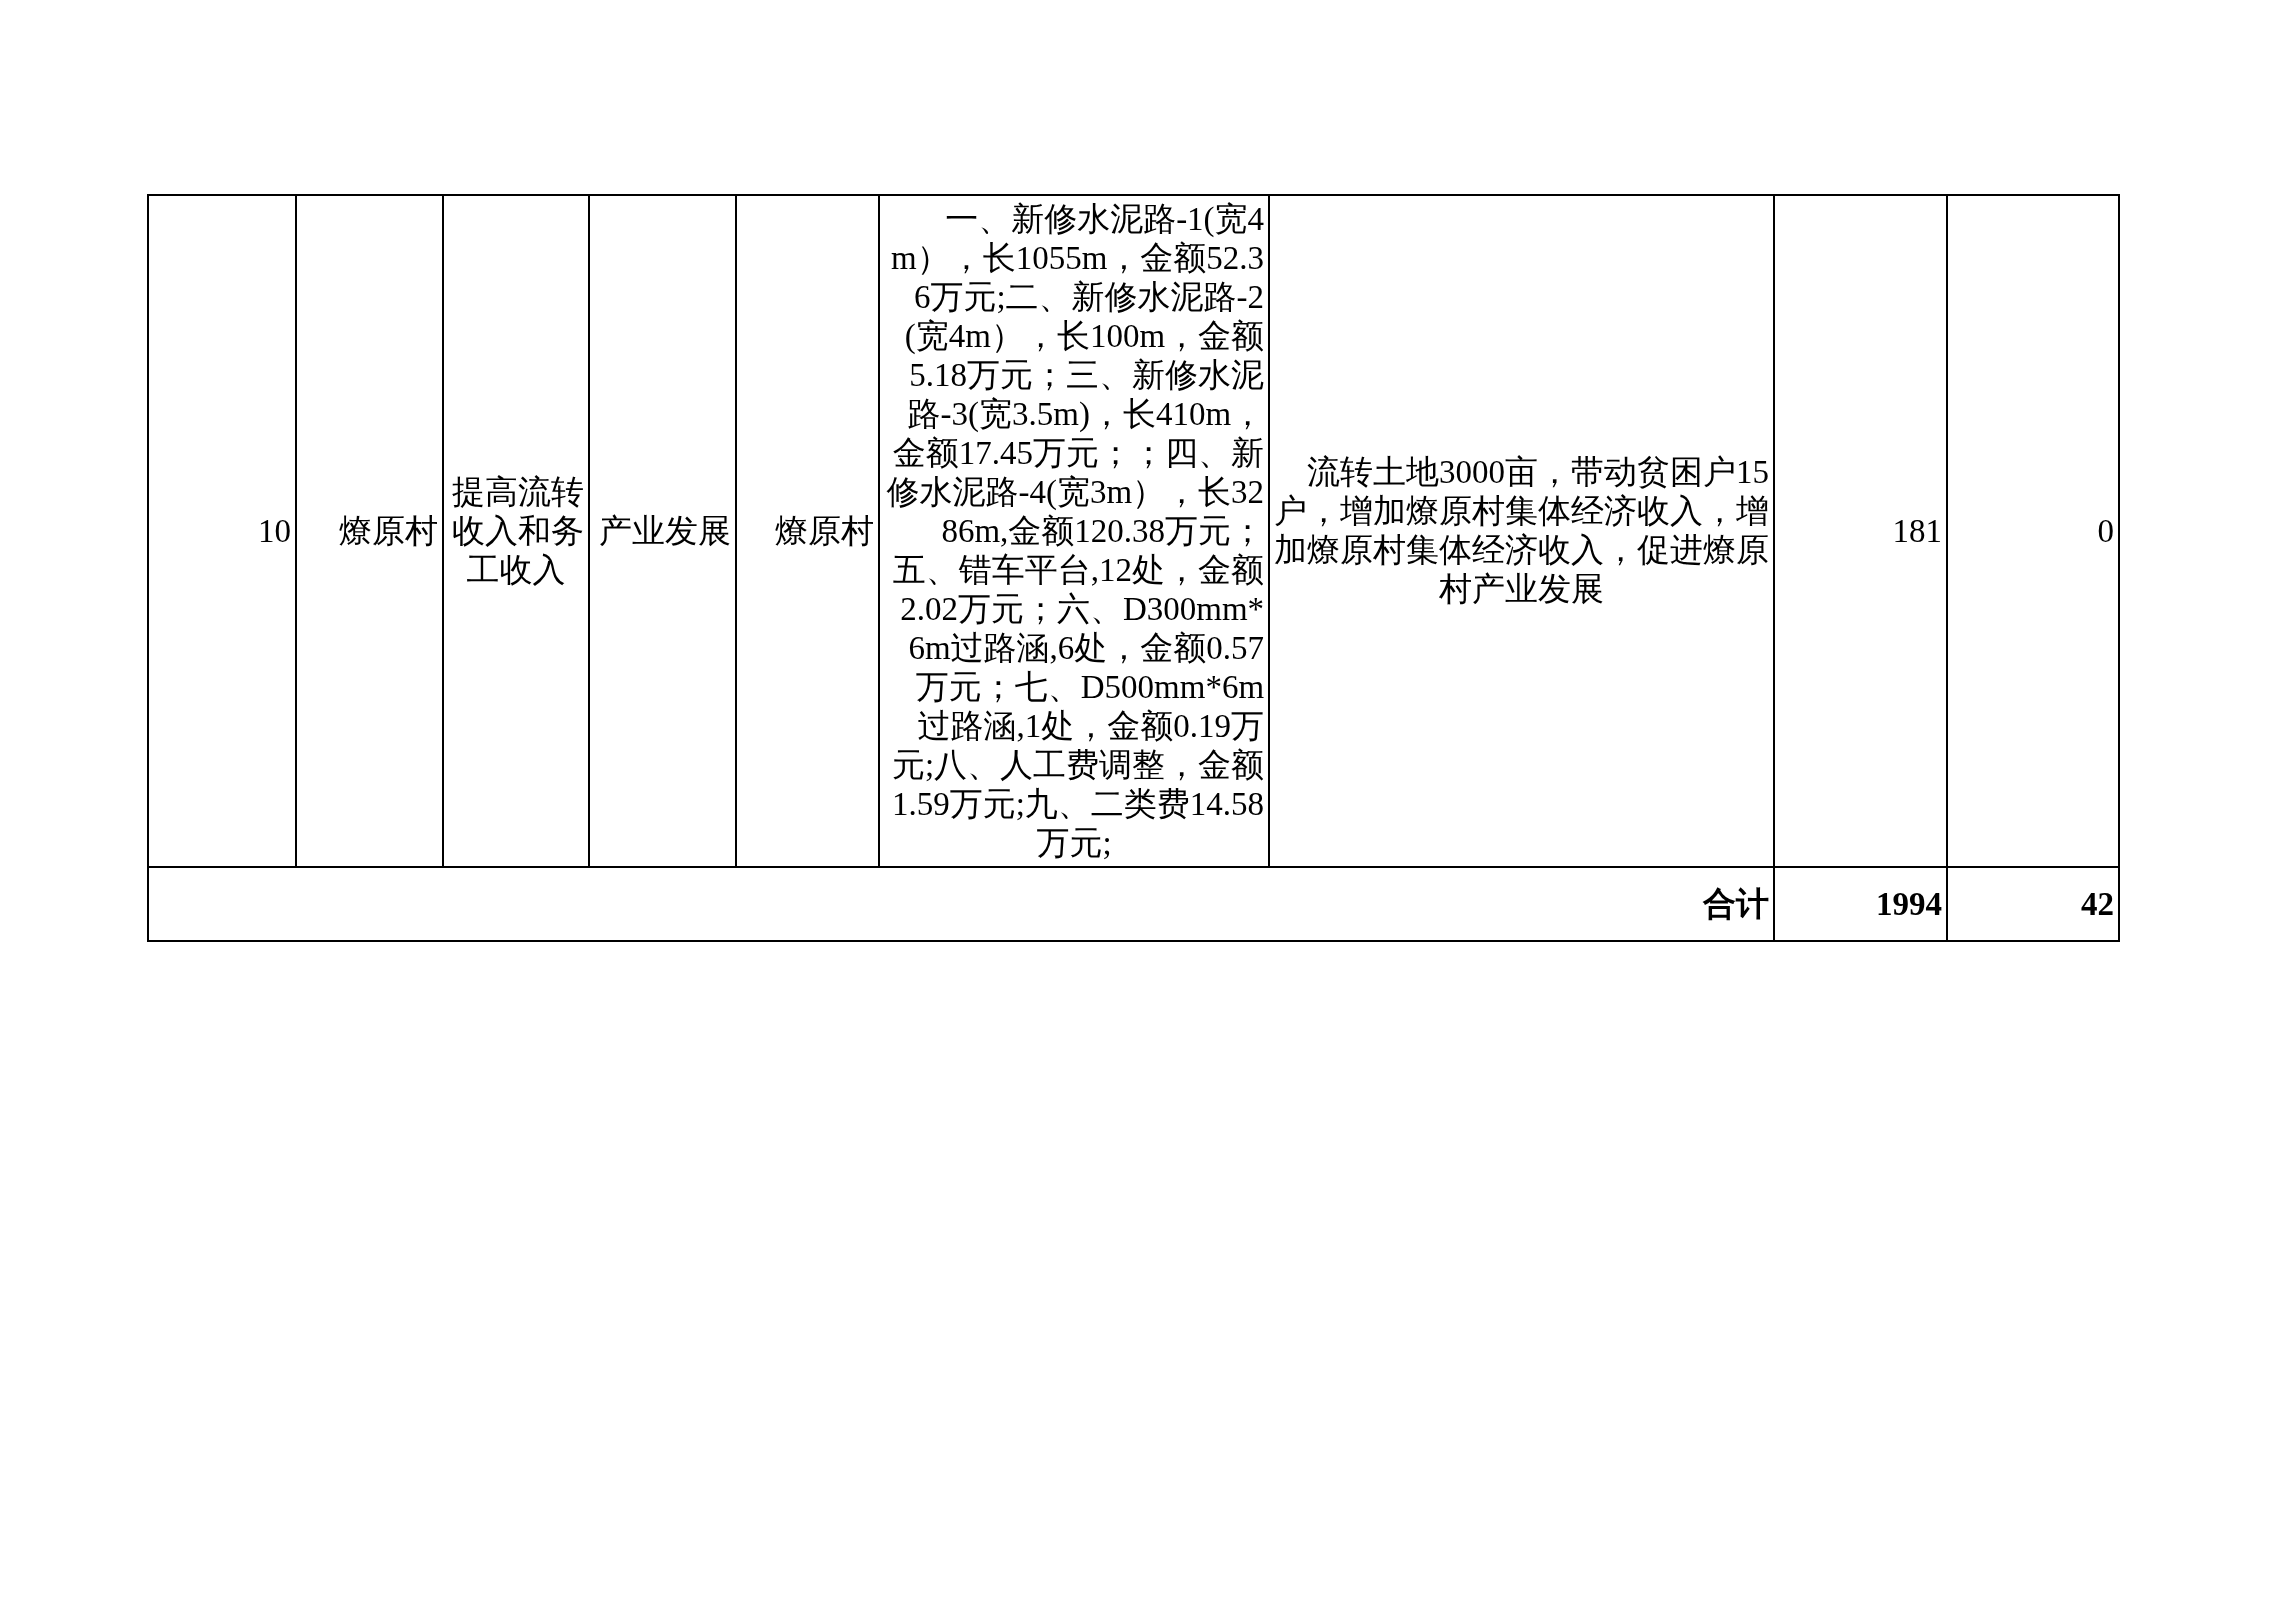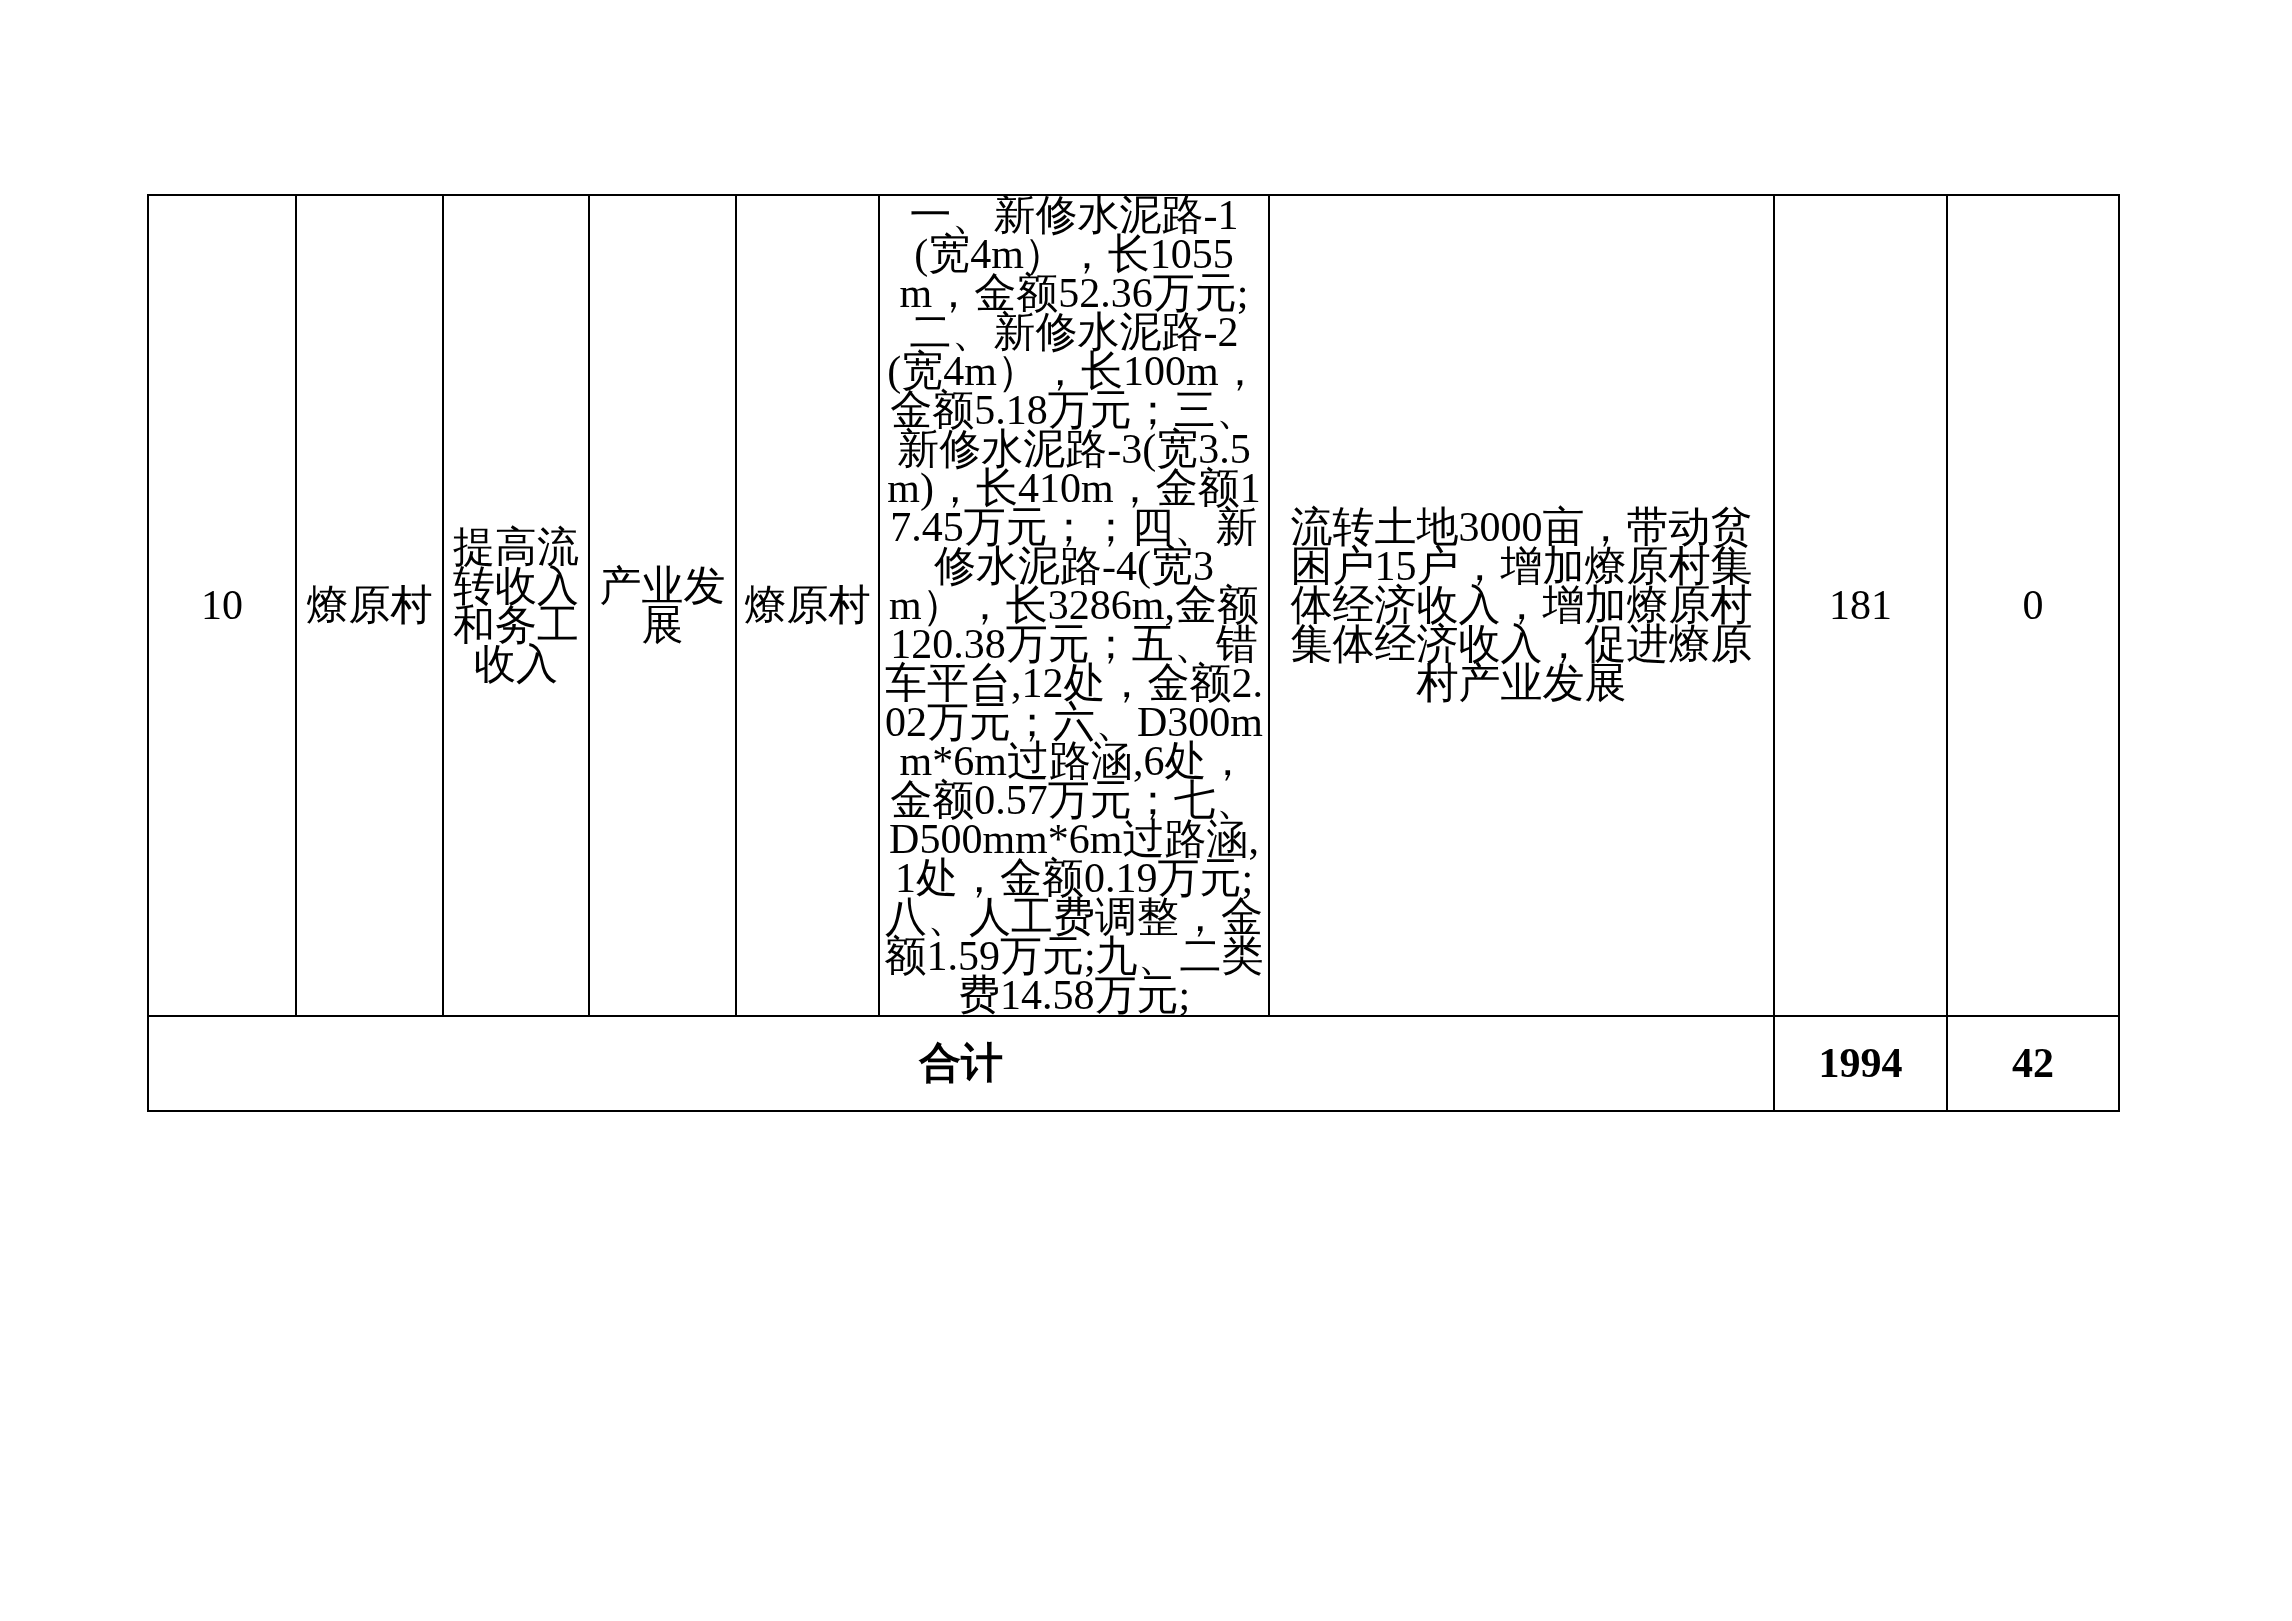--- a/index.html
+++ b/index.html
@@ -17,29 +17,29 @@
   }
   table.report {
     position: absolute;
     left: 147px;
     top: 194px;
     border-collapse: collapse;
     table-layout: fixed;
   }
   table.report td {
     border: 2.9px solid #000000;
-    font-size: 42px;
+    font-size: 33px;
     line-height: 39px;
-    text-align: center;
+    text-align: right;
     vertical-align: middle;
     padding: 0 3.9px;
     overflow: hidden;
   }
   tr.project-row { height: 672px; }
-  tr.total-row   { height: 95px;  }
+  tr.total-row   { height: 74px;  }
   td.no-top { border-top: none; font-family: Liberation Serif, serif; }
   td.wrap {
     text-align: justify;
     text-align-last: center;
     word-break: break-all;
   }
   td.bold { font-weight: bold; }
 </style>
 </head>
 <body>

